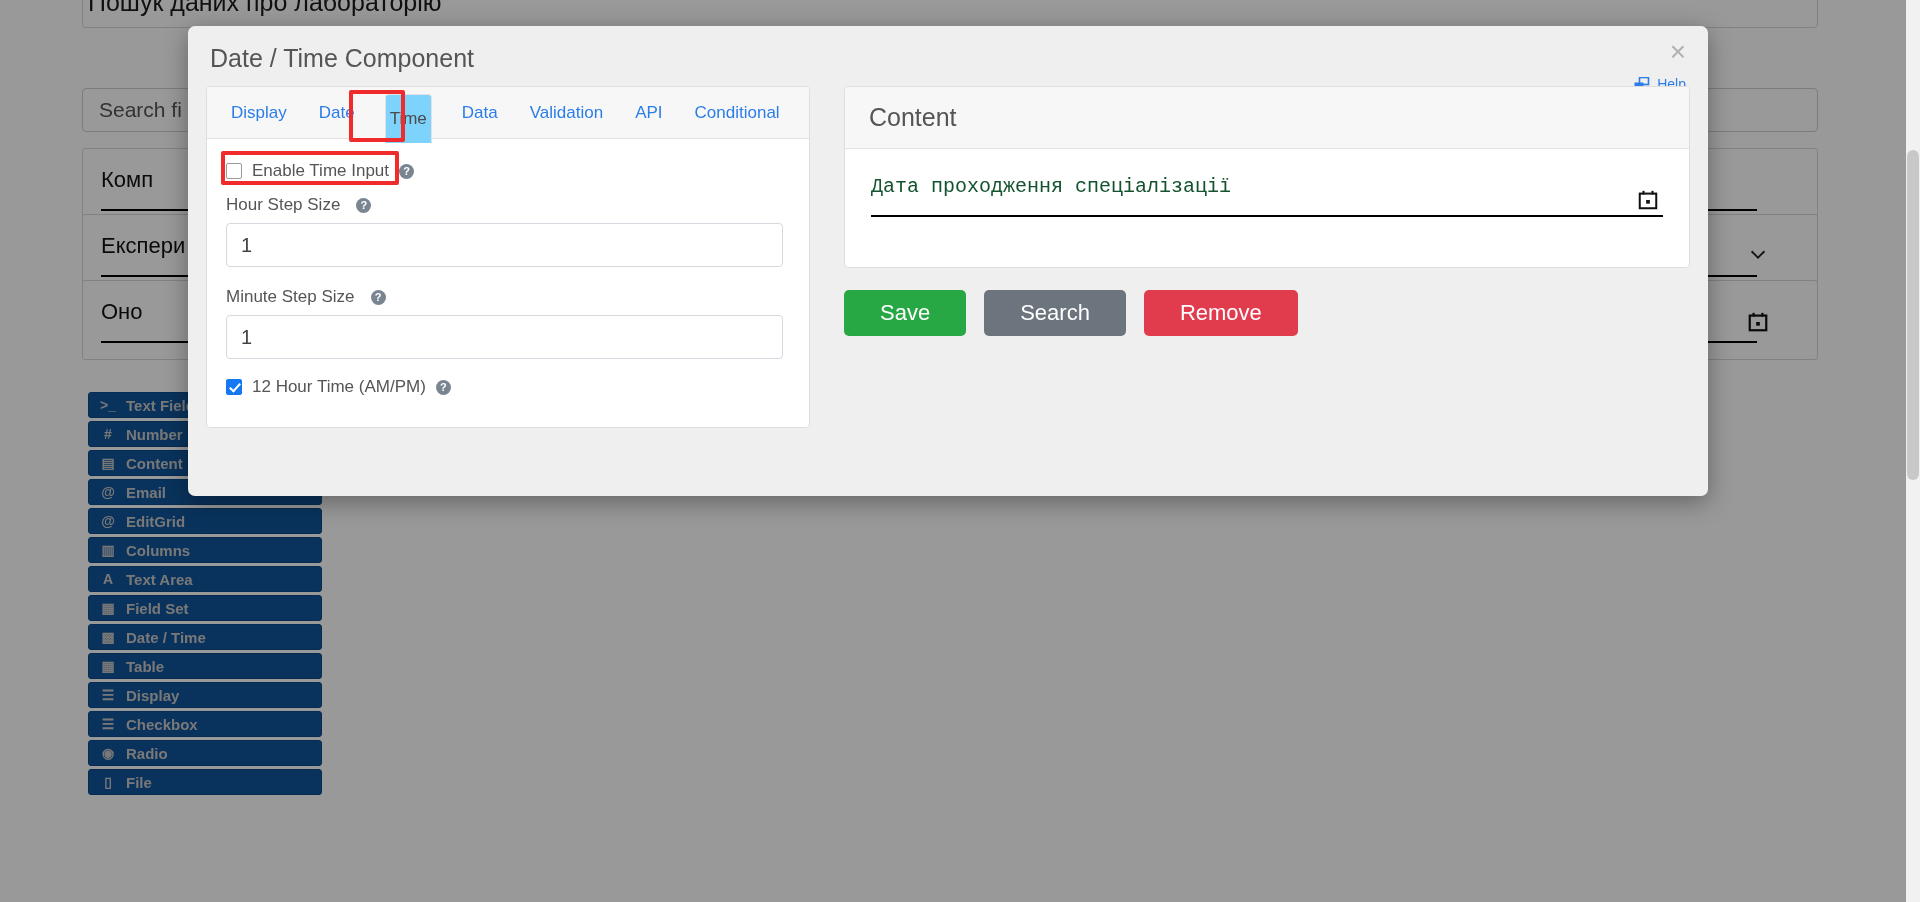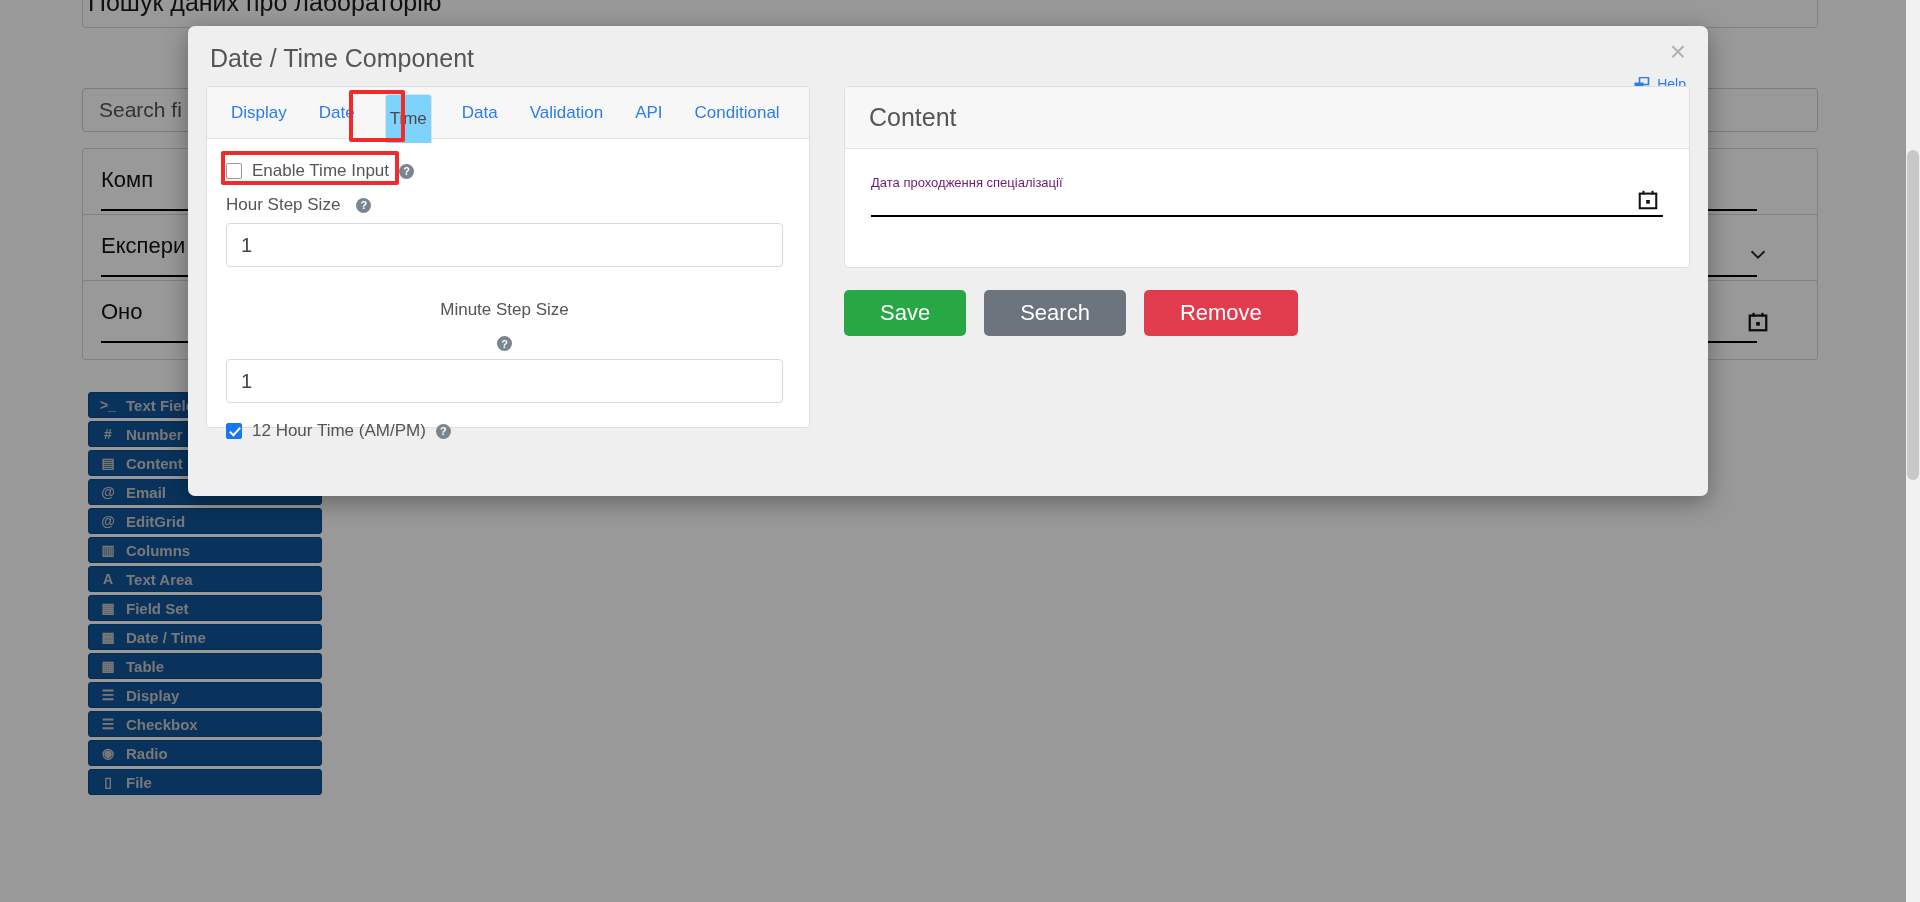--- a/index.html
+++ b/index.html
@@ -311,22 +311,23 @@
     font-size: 25px;
     color: #555;
     border-radius: 4px 4px 0 0;
   }
   .preview-body {
     padding: 26px 26px 26px 26px;
     height: 118px;
     position: relative;
   }
   .prev-label {
-    font-size: 13px;
-    color: #701a75;
+    font-size: 20px;
+    color: #14532d;
+    font-family: Liberation Mono, monospace;
   }
   .prev-underline {
     position: absolute;
     left: 26px; right: 26px;
     top: 66px;
     height: 2px;
     background: #000;
   }
   .prev-cal {
     position: absolute;
@@ -499,21 +500,21 @@
           <span>Enable Time Input</span>
           <span class="qmark">?</span>
         </div>
 
         <div class="fld-label">
           <span>Hour Step Size</span>
           <span class="qmark">?</span>
         </div>
         <input class="txtinput" type="text" value="1" style="">
 
-        <div class="fld-label" style="margin-top:33px;flex-direction:column;">
+        <div class="fld-label" style="margin-top:20px;">
           <span>Minute Step Size</span>
           <span class="qmark">?</span>
         </div>
         <input class="txtinput" type="text" value="1" style="">
 
         <div class="chk-row" style="margin-top:18px;">
           <div class="chk checked"></div>
           <span>12 Hour Time (AM/PM)</span>
           <span class="qmark">?</span>
         </div>

